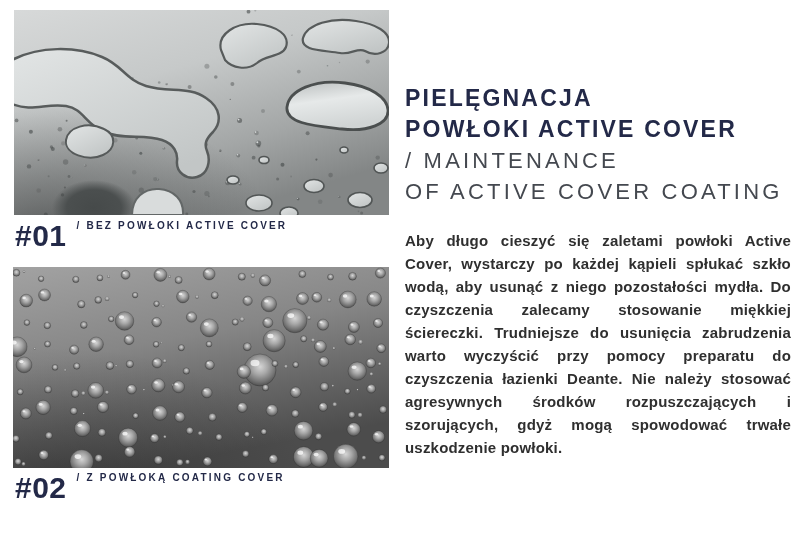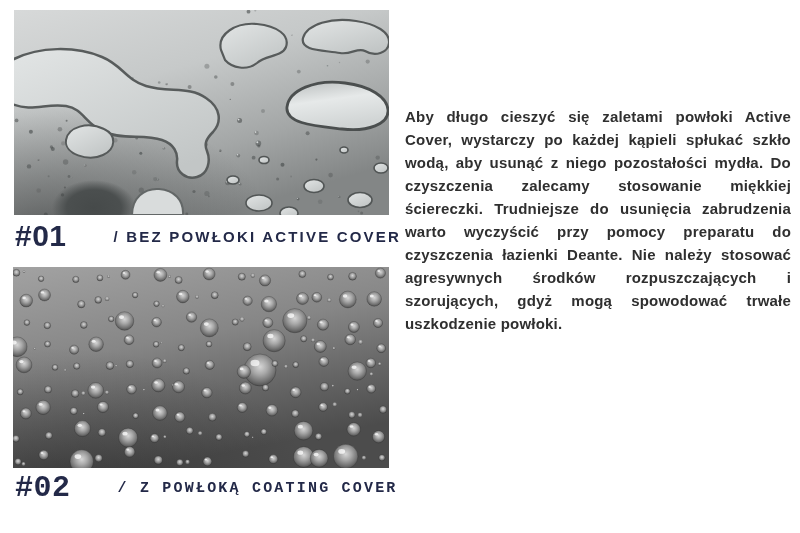--- a/index.html
+++ b/index.html
@@ -7,27 +7,27 @@
     position:relative;width:800px;height:533px;overflow:hidden;
     background:var(--page-background,#ffffff);
     font-family:"Liberation Sans",sans-serif;
   }
   figure{margin:0;}
   .photo{position:absolute;display:block;}
   #photo1{left:14px;top:10px;width:375px;height:205px;}
   #photo2{left:13px;top:267px;width:376px;height:201px;}
 
   .caption{
-    position:absolute;display:flex;align-items:center;gap:19px;
+    position:absolute;display:flex;align-items:flex-start;gap:10px;
     color:var(--navy,#232948);white-space:nowrap;
   }
   #caption1{left:15px;top:220px;}
-  #caption2{left:15px;top:472px;font-family:Liberation Mono, monospace;}
+  #caption2{left:15px;top:472px;}
   .caption .num{font-size:30px;font-weight:700;letter-spacing:.5px;line-height:32px;}
-  .caption .label{font-size:15px;font-weight:700;letter-spacing:2.2px;margin-left:28px;}
+  .caption .label{font-size:10px;font-weight:700;letter-spacing:2.2px;}
 
   .right-col{position:absolute;left:405px;top:83px;width:386px;}
   .heading{margin:0;font-weight:normal;}
   .h-pl{
     display:block;white-space:nowrap;
     font-size:23px;font-weight:700;letter-spacing:2.2px;
     line-height:31px;color:var(--navy,#232948);
   }
   .h-en{
     display:block;white-space:nowrap;
@@ -514,16 +514,22 @@
           <circle cx="379.6" cy="190.2" r="2.3" fill="url(#dropGrad)" opacity="0.9"></circle>
         </g>
     </svg>
     <figcaption class="caption" id="caption2">
       <span class="num">#02</span>
       <span class="label">/ Z POWŁOKĄ COATING COVER</span>
     </figcaption>
   </figure>
 
   <div class="right-col">
+    <h1 class="heading">
+      <span class="h-pl">PIELĘGNACJA</span>
+      <span class="h-pl">POWŁOKI ACTIVE COVER</span>
+      <span class="h-en">/ MAINTENANCE</span>
+      <span class="h-en">OF ACTIVE COVER COATING</span>
+    </h1>
     <p class="body-text">Aby długo cieszyć się zaletami powłoki Active Cover, wystarczy po każdej kąpieli spłukać szkło wodą, aby usunąć z niego pozostałości mydła. Do czyszczenia zalecamy stosowanie miękkiej ściereczki. Trudniejsze do usunięcia zabrudzenia warto wyczyścić przy pomocy preparatu do czyszczenia łazienki Deante. Nie należy stosować agresywnych środków rozpuszczających i szorujących, gdyż mogą spowodować trwałe uszkodzenie powłoki.</p>
   </div>
 
 </div>
 
 </body></html>

